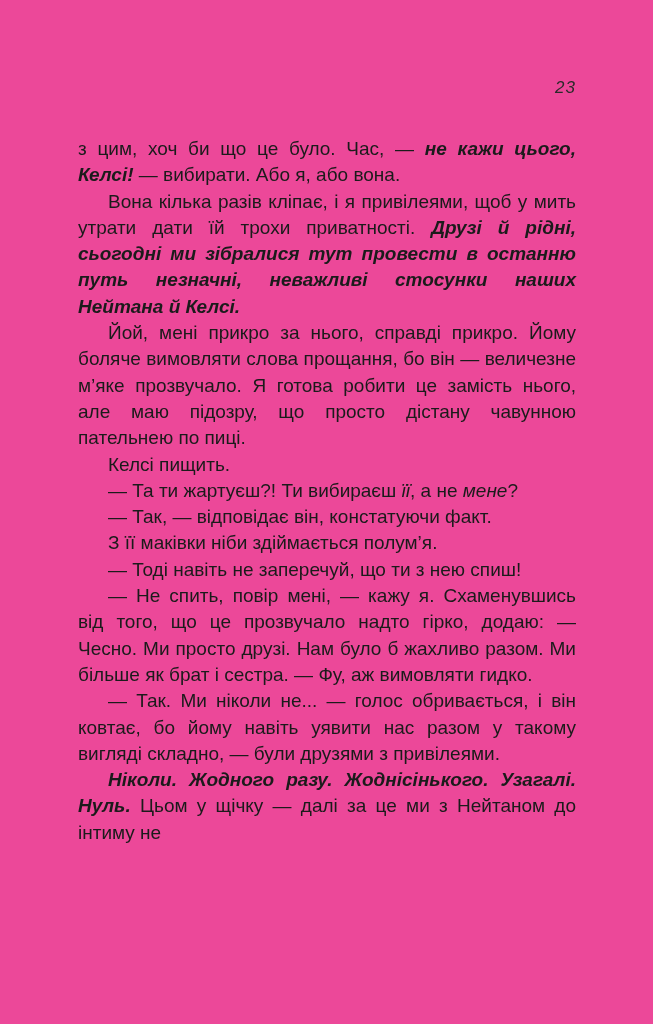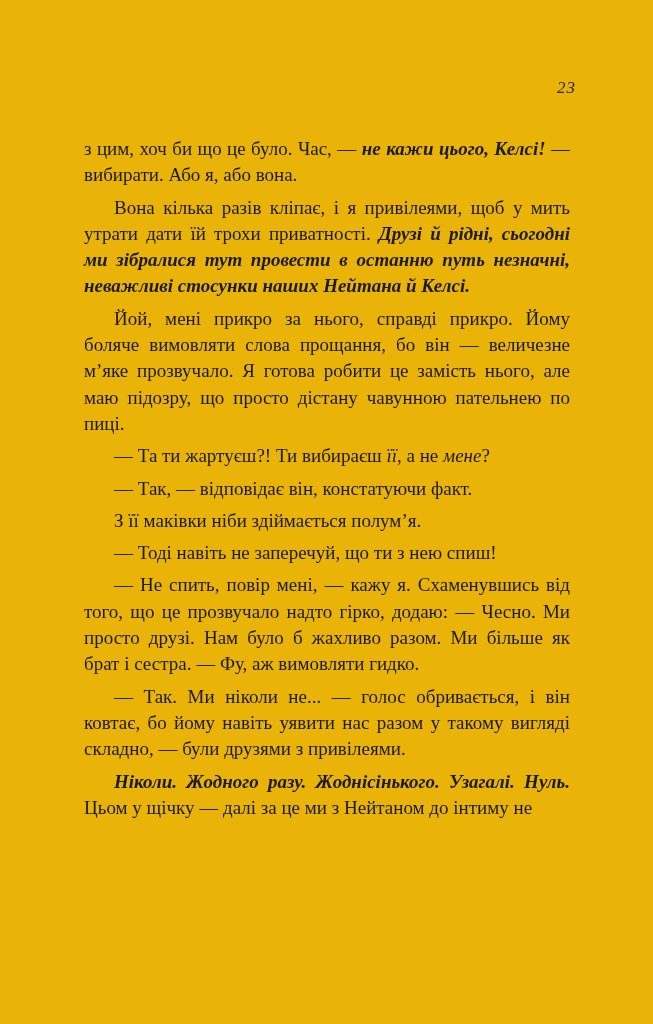--- a/index.html
+++ b/index.html
@@ -4,41 +4,41 @@
 <style>
   html, body {
     margin: 0;
     padding: 0;
     background: #ffffff;
   }
   .page {
     position: relative;
     width: 653px;
     height: 1024px;
-    background: #eab308;
+    background: #ec4899;
     overflow: hidden;
-    font-family: Liberation Serif, serif;
+    font-family: Liberation Sans, sans-serif;
     color: #1b1b1b;
   }
   .text-block {
     position: absolute;
     left: 78px;
     width: 498px;
     top: 78px;
   }
   .page-number {
     margin: 0 0 38px 0;
     text-align: right;
     font-style: italic;
     font-size: 17px;
     letter-spacing: 1px;
     color: #2a2a2a;
   }
   p.para {
-    margin: 6px;
+    margin: 0;
     font-size: 19px;
     line-height: 26.3px;
     text-align: justify;
     text-indent: 30px;
     color: #1b1b1b;
   }
   p.para.no-indent {
     text-indent: 0;
   }
   .run-bi {
@@ -52,20 +52,21 @@
 </head>
 <body>
 
 <div class="page">
   <div class="text-block">
     <p class="page-number">23</p>
     <div>
         <p class="para no-indent"><span>з цим, хоч би що це було. Час, — </span><span class="run-bi">не кажи цього, Келсі!</span><span> — вибирати. Або я, або вона.</span></p>
         <p class="para"><span>Вона кілька разів кліпає, і я привілеями, щоб у мить утрати дати їй трохи приватності. </span><span class="run-bi">Друзі й рідні, сьогодні ми зібралися тут провести в останню путь незначні, неважливі стосунки наших Нейтана й Келсі.</span></p>
         <p class="para"><span>Йой, мені прикро за нього, справді прикро. Йому боляче вимовляти слова прощання, бо він — величезне м’яке прозвучало. Я готова робити це замість нього, але маю підозру, що просто дістану чавунною пательнею по пиці.</span></p>
+        <p class="para"><span>Келсі пищить.</span></p>
         <p class="para"><span>— Та ти жартуєш?! Ти вибираєш </span><span class="run-i">її</span><span>, а не </span><span class="run-i">мене</span><span>?</span></p>
         <p class="para"><span>— Так, — відповідає він, констатуючи факт.</span></p>
         <p class="para"><span>З її маківки ніби здіймається полум’я.</span></p>
         <p class="para"><span>— Тоді навіть не заперечуй, що ти з нею спиш!</span></p>
         <p class="para"><span>— Не спить, повір мені, — кажу я. Схаменувшись від того, що це прозвучало надто гірко, додаю: — Чесно. Ми просто друзі. Нам було б жахливо разом. Ми більше як брат і сестра. — Фу, аж вимовляти гидко.</span></p>
         <p class="para"><span>— Так. Ми ніколи не... — голос обривається, і він ковтає, бо йому навіть уявити нас разом у такому вигляді складно, — були друзями з привілеями.</span></p>
         <p class="para"><span class="run-bi">Ніколи. Жодного разу. Жоднісінького. Узагалі. Нуль.</span><span> Цьом у щічку — далі за це ми з Нейтаном до інтиму не</span></p>
       </div>
   </div>
 </div>

